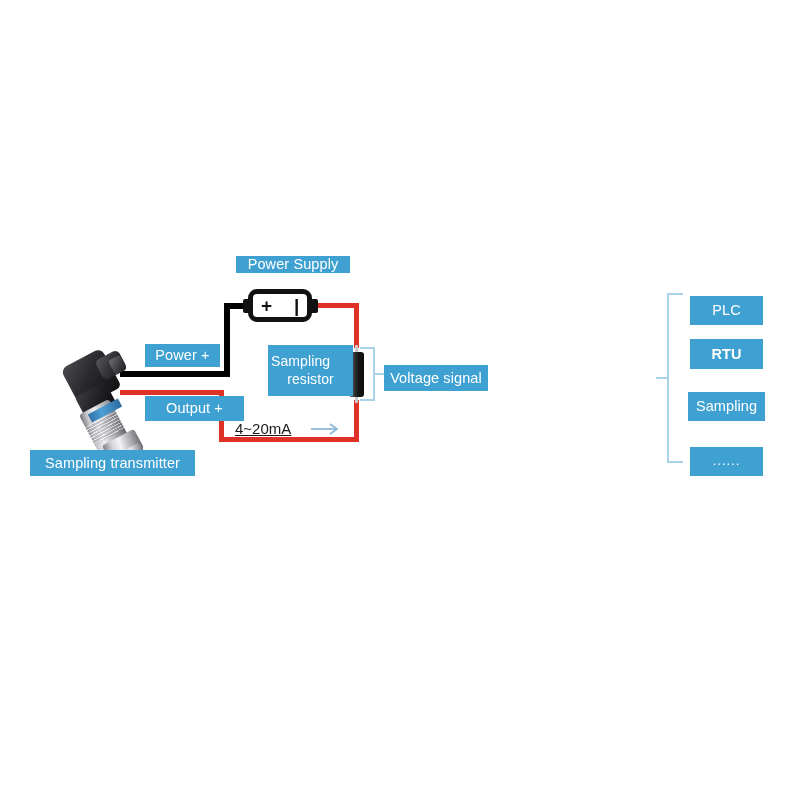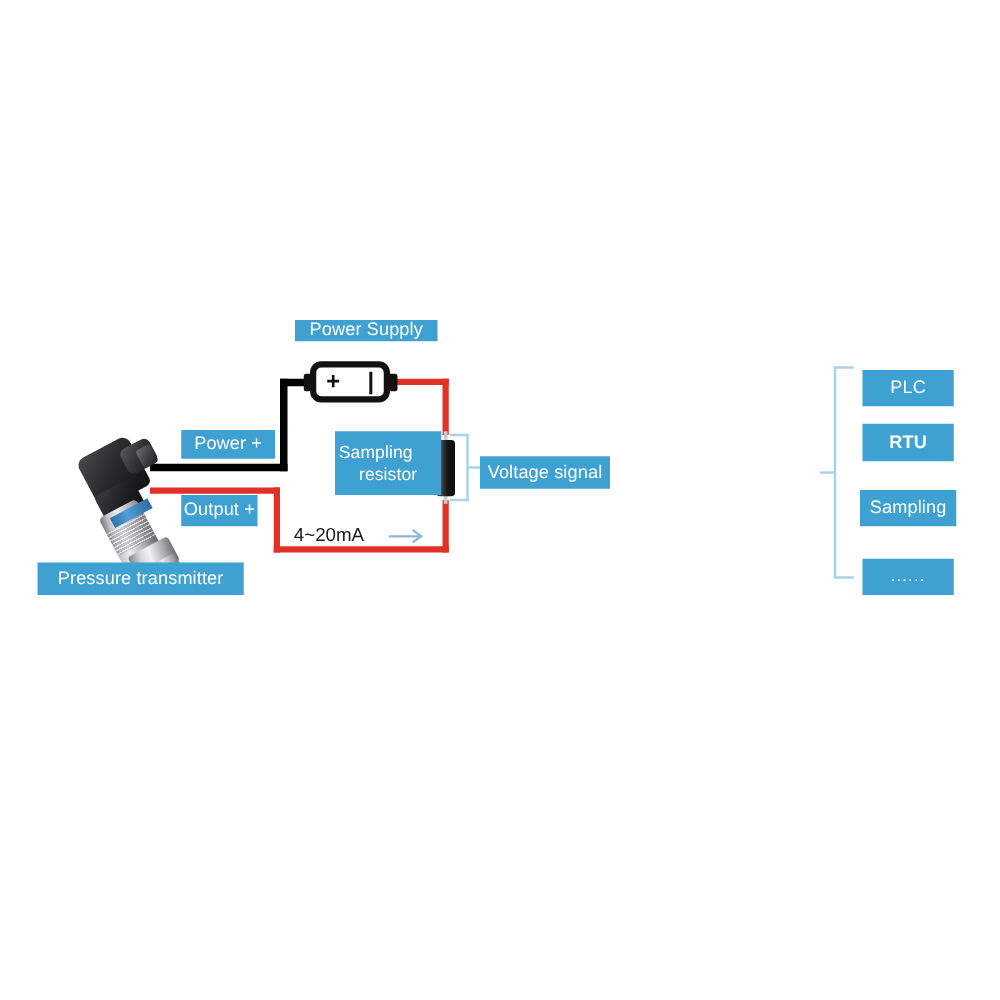--- a/index.html
+++ b/index.html
@@ -89,20 +89,21 @@
     background: #A8D3EA;
   }
 
   
   #ma-text {
     position: absolute;
     color: #1b1b1b;
     font-family: "Liberation Sans", sans-serif;
     font-size: 15px;
     white-space: nowrap;
+    text-decoration: underline;
   }
   #ma-arrow {
     position: absolute;
   }
 
   
   #transmitter {
     position: absolute;
     left: 62px;
     top: 352px;
@@ -241,23 +242,23 @@
   <div id="ma-text" style="left:235px; top:420px;">4~20mA</div>
   <svg id="ma-arrow" style="left:310px; top:421px;" width="32" height="16" viewBox="0 0 32 16">
     <line x1="1" y1="8" x2="26" y2="8" stroke="#8FB9D6" stroke-width="1.8"></line>
     <polyline points="20,3 27,8 20,13" fill="none" stroke="#8FB9D6" stroke-width="1.8"></polyline>
   </svg>
 
   <div class="lbl" style="left:236px; top:256px; width:114px; height:17px;">Power Supply</div>
 
   <div class="lbl" style="left:145px; top:344px; width:75px; height:23px;">Power +</div>
 
-  <div class="lbl" style="left:145px; top:396px; width:61px; height:25px;">Output +</div>
-
-  <div class="lbl" style="left:30px; top:450px; width:165px; height:26px;">Pressure transmitter</div>
+  <div class="lbl" style="left:145px; top:396px; width:99px; height:25px;">Output +</div>
+
+  <div class="lbl" style="left:30px; top:450px; width:165px; height:26px;">Sampling transmitter</div>
 
   <div class="lbl two-line" style="left:268px; top:345px; width:85px; height:51px; font-size:14px;">
     <span class="ln1">Sampling</span>
     <span class="ln2">resistor</span>
   </div>
 
   <div class="lbl" style="left:384px; top:365px; width:104px; height:26px;text-align:right;">Voltage signal</div>
 
 
   <div class="lbl" style="left:690px; top:296px; width:73px; height:29px;">PLC</div>

